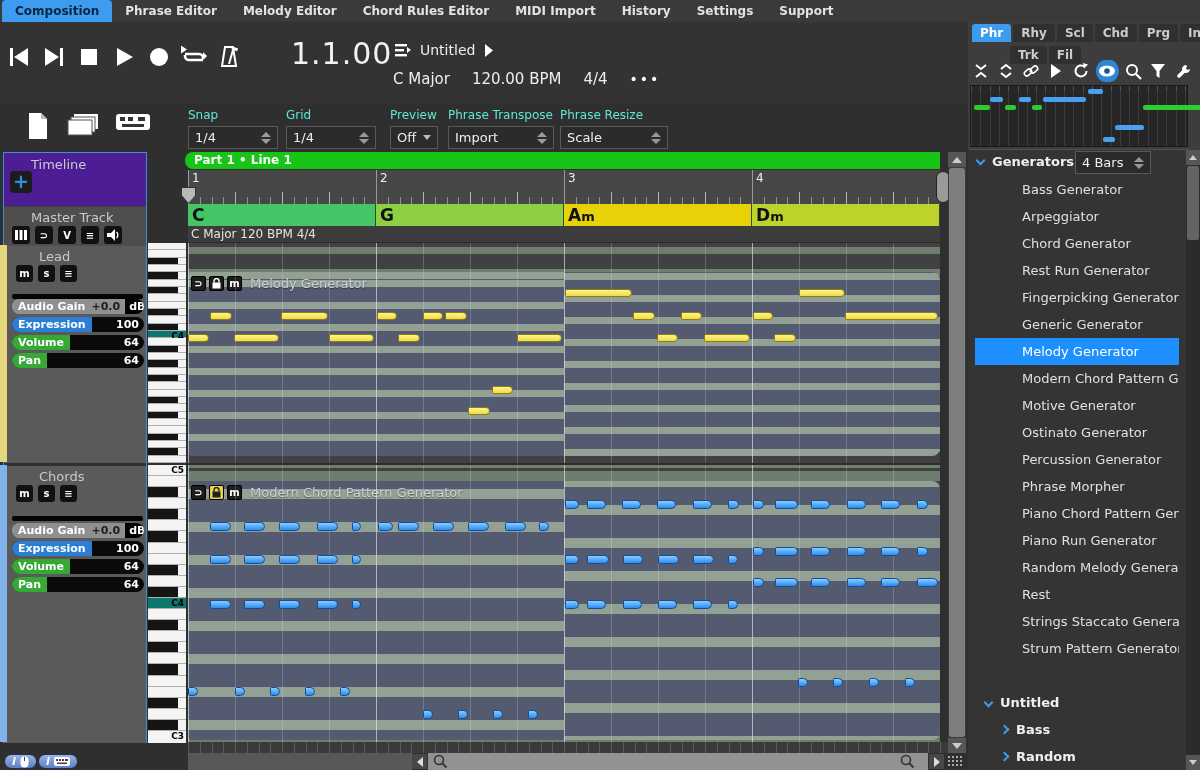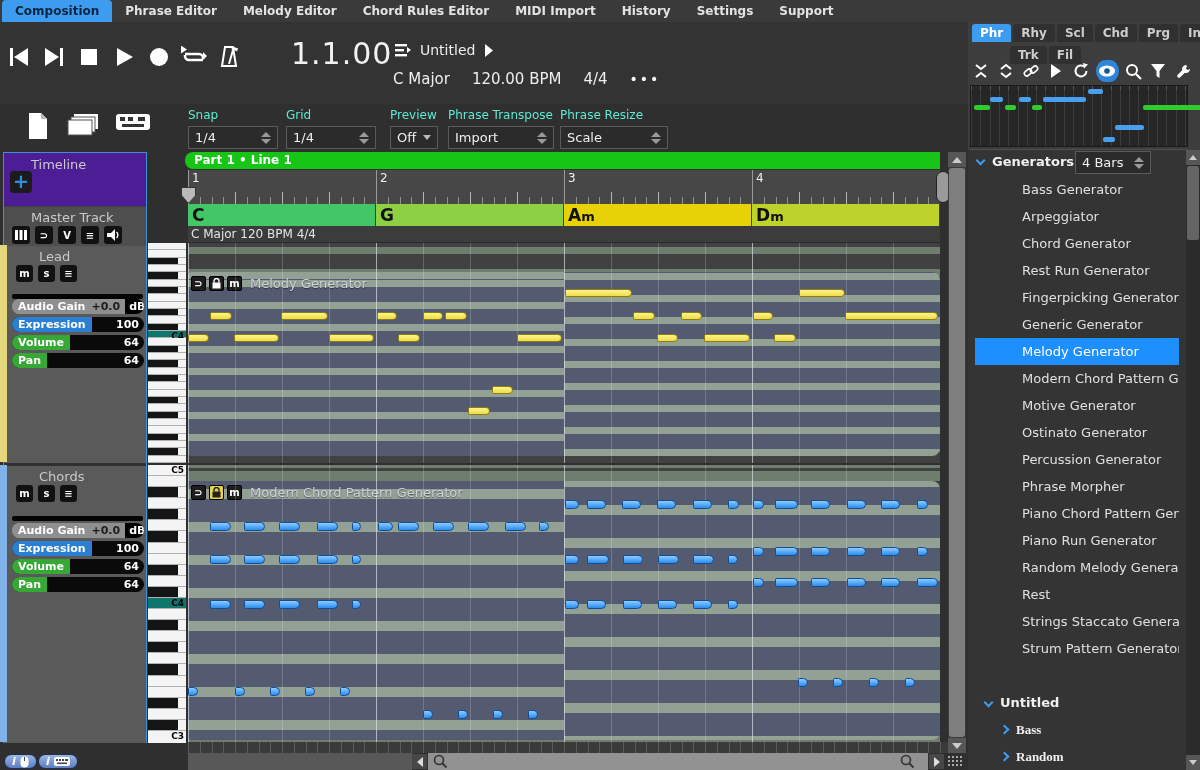--- a/index.html
+++ b/index.html
@@ -174,21 +174,21 @@
   .gh-title { position:absolute; left:24px; top:4px; font-size:13px; font-weight:700; color:#f0f0f0; }
   .gh-chev { position:absolute; left:9px; top:7px; }
   .lenbox { position:absolute; left:107px; top:1px; width:76px; height:23px; background:#2b2b2b;
             border:1px solid #5a5a5a; display:flex; align-items:center; font-size:13px; color:#eee; padding:0 6px; }
   .genlist { position:absolute; left:0; top:26px; width:218px; }
   .genitem { height:27px; line-height:27px; margin-left:7px; width:204px; padding-left:47px;
              font-size:13px; color:#e0e0e0; white-space:nowrap; overflow:hidden; }
   .genitem.selected { background:#1e8fff; color:#fff; }
   .exrow { height:27px; margin-left:7px; display:flex; align-items:center; gap:8px; padding-left:10px;
            font-size:13px; font-weight:700; color:#f0f0f0; }
-  .exrow.sub { padding-left:26px;font-family:Liberation Serif, serif; }
+  .exrow.sub { padding-left:26px; }
   .genscroll { position:absolute; left:218px; top:128px; width:14px; height:620px; background:#2b2b2b; }
   .genscroll .sbtn { width:14px; }
   .genthumb { position:absolute; left:1px; top:16px; width:12px; height:74px; background:#646464; border-radius:2px; }
 
   svg { display:block; }
 </style>
 </head>
 <body>
 
 <div id="app">

